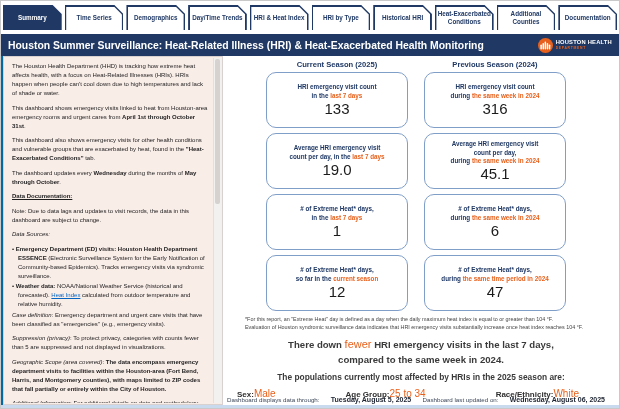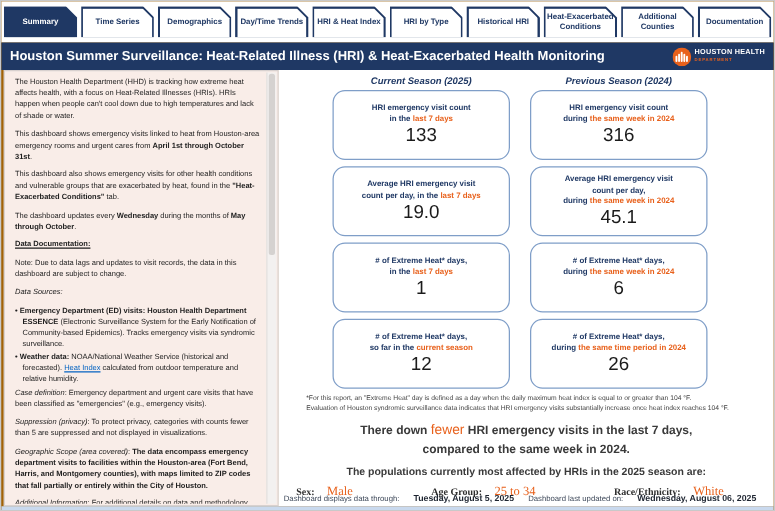--- a/index.html
+++ b/index.html
@@ -1,17 +1,17 @@
 <!DOCTYPE html>
 <html style="--navy: #1F3864; --orange: #E8611C; --link: #0563C1; --cardBorder: #7F9EC8; --sidebarBg: #F9EDE8; --stripBlue: #C9D9EE;"><head>
 <meta charset="utf-8">
 <style>
   html,body{margin:0;padding:0;background:#fff;}
   #app{position:relative;width:620px;height:409px;overflow:hidden;box-sizing:border-box;
-       font-family:"Liberation Sans",sans-serif;background:#a16207;border:1px solid #c9c9c9;}
+       font-family:"Liberation Sans",sans-serif;background:#0369a1;border:1px solid #c9c9c9;}
 
   
   #tabbar{position:absolute;top:0;left:0;right:0;height:33px;background:#fff;
           display:flex;gap:3px;padding:4px 2px 0 2px;box-sizing:border-box;}
   .tab{position:relative;flex:1;height:25px;background:var(--navy);cursor:pointer;
        clip-path:polygon(0 0,calc(100% - 9px) 0,100% 9px,100% 100%,0 100%);}
   .tab-fill{position:absolute;left:1.5px;top:1.5px;right:1.5px;bottom:0;background:#fff;
        clip-path:polygon(0 0,calc(100% - 8px) 0,100% 8px,100% 100%,0 100%);}
   .tab.active .tab-fill{background:var(--navy);}
   .tab-label{position:absolute;inset:0;display:flex;align-items:center;justify-content:center;
@@ -41,34 +41,34 @@
   #sidebar-scroll{position:absolute;top:1px;bottom:1px;right:1px;width:7px;background:#f3f1f0;
            border-left:1px solid #e3dfdd;}
   #sidebar-thumb{position:absolute;top:1px;left:1px;width:5px;height:42%;background:#d5d2d0;border-radius:2px;}
 
   #main{flex:1;position:relative;background:#fff;}
   #headline{margin:4px 10px 0 10px;text-align:center;font-size:11px;font-weight:700;
             color:#3d3d3d;line-height:1.32;}
   .big{font-size:19px;font-weight:400;color:var(--orange);letter-spacing:.5px;
        vertical-align:-1.5px;padding:0 2px;line-height:0;}
   .hl{color:var(--orange);}
-  #col-headers{display:flex;width:300px;margin:4px 0 0 43px;gap:16px;font-style:italic;}
+  #col-headers{display:flex;width:300px;margin:4px 0 0 43px;gap:16px;}
   .col-header{width:142px;text-align:center;font-size:7.6px;font-weight:700;color:var(--navy);}
   #cards{display:grid;grid-template-columns:142px 142px;column-gap:16px;row-gap:5px;margin:3px 0 0 43px;}
   .card{box-sizing:border-box;height:56px;border:1.2px solid var(--cardBorder);border-radius:10px;
         background:#fff;display:flex;flex-direction:column;align-items:center;justify-content:center;
         padding:2px 4px;text-align:center;}
   .card-title{font-size:6.3px;font-weight:700;color:var(--navy);line-height:1.3;}
   .card-value{font-size:15px;color:#1b1b1b;line-height:1.05;margin-top:1px;font-weight:400;}
   #footnote{margin:4px 8px 0 22px;font-size:5.4px;color:#454545;line-height:1.5;}
   #comparison{margin-top:6px;text-align:center;font-size:9.6px;font-weight:700;color:#3a3a3a;line-height:1.4;}
   .hlb{color:var(--orange);font-weight:400;font-size:11px;}
   #populations{margin-top:6px;text-align:center;font-size:8.4px;font-weight:700;color:#3a3a3a;}
   #demographics{display:flex;justify-content:space-between;align-items:baseline;margin:6px 40px 0 14px;}
-  .demo-pair{display:flex;align-items:baseline;gap:10px;font-family:Liberation Serif, serif;}
+  .demo-pair{display:flex;align-items:baseline;}
   .demo-label{font-size:8px;font-weight:700;color:#2f2f2f;}
   .demo-value{font-size:10px;color:var(--orange);}
   #footer{position:absolute;left:4px;right:14px;bottom:2px;display:flex;
           justify-content:space-between;align-items:baseline;}
   .f-label{font-size:6.2px;color:#3c4758;}
   .f-date{font-size:7px;font-weight:700;color:#1d2430;}
   #bottom-strip{position:absolute;left:0;right:0;bottom:0;height:3px;background:var(--stripBlue);}
 </style>
 </head>
 <body>
@@ -228,21 +228,21 @@
             <div class="card-value">6</div>
           </div>
 
           <div class="card">
             <div class="card-title"><span># of Extreme Heat* days,</span><br><span>so far in the </span><span class="hl">current season</span></div>
             <div class="card-value">12</div>
           </div>
 
           <div class="card">
             <div class="card-title"><span># of Extreme Heat* days,</span><br><span>during </span><span class="hl">the same time period in 2024</span></div>
-            <div class="card-value">26</div>
+            <div class="card-value">47</div>
           </div>
 
       </div>
 
       <div id="footnote">
 
           <div class="fn-line">*For this report, an "Extreme Heat" day is defined as a day when the daily maximum heat index is equal to or greater than 104 °F.</div>
 
           <div class="fn-line">Evaluation of Houston syndromic surveillance data indicates that HRI emergency visits substantially increase once heat index reaches 104 °F.</div>
 

